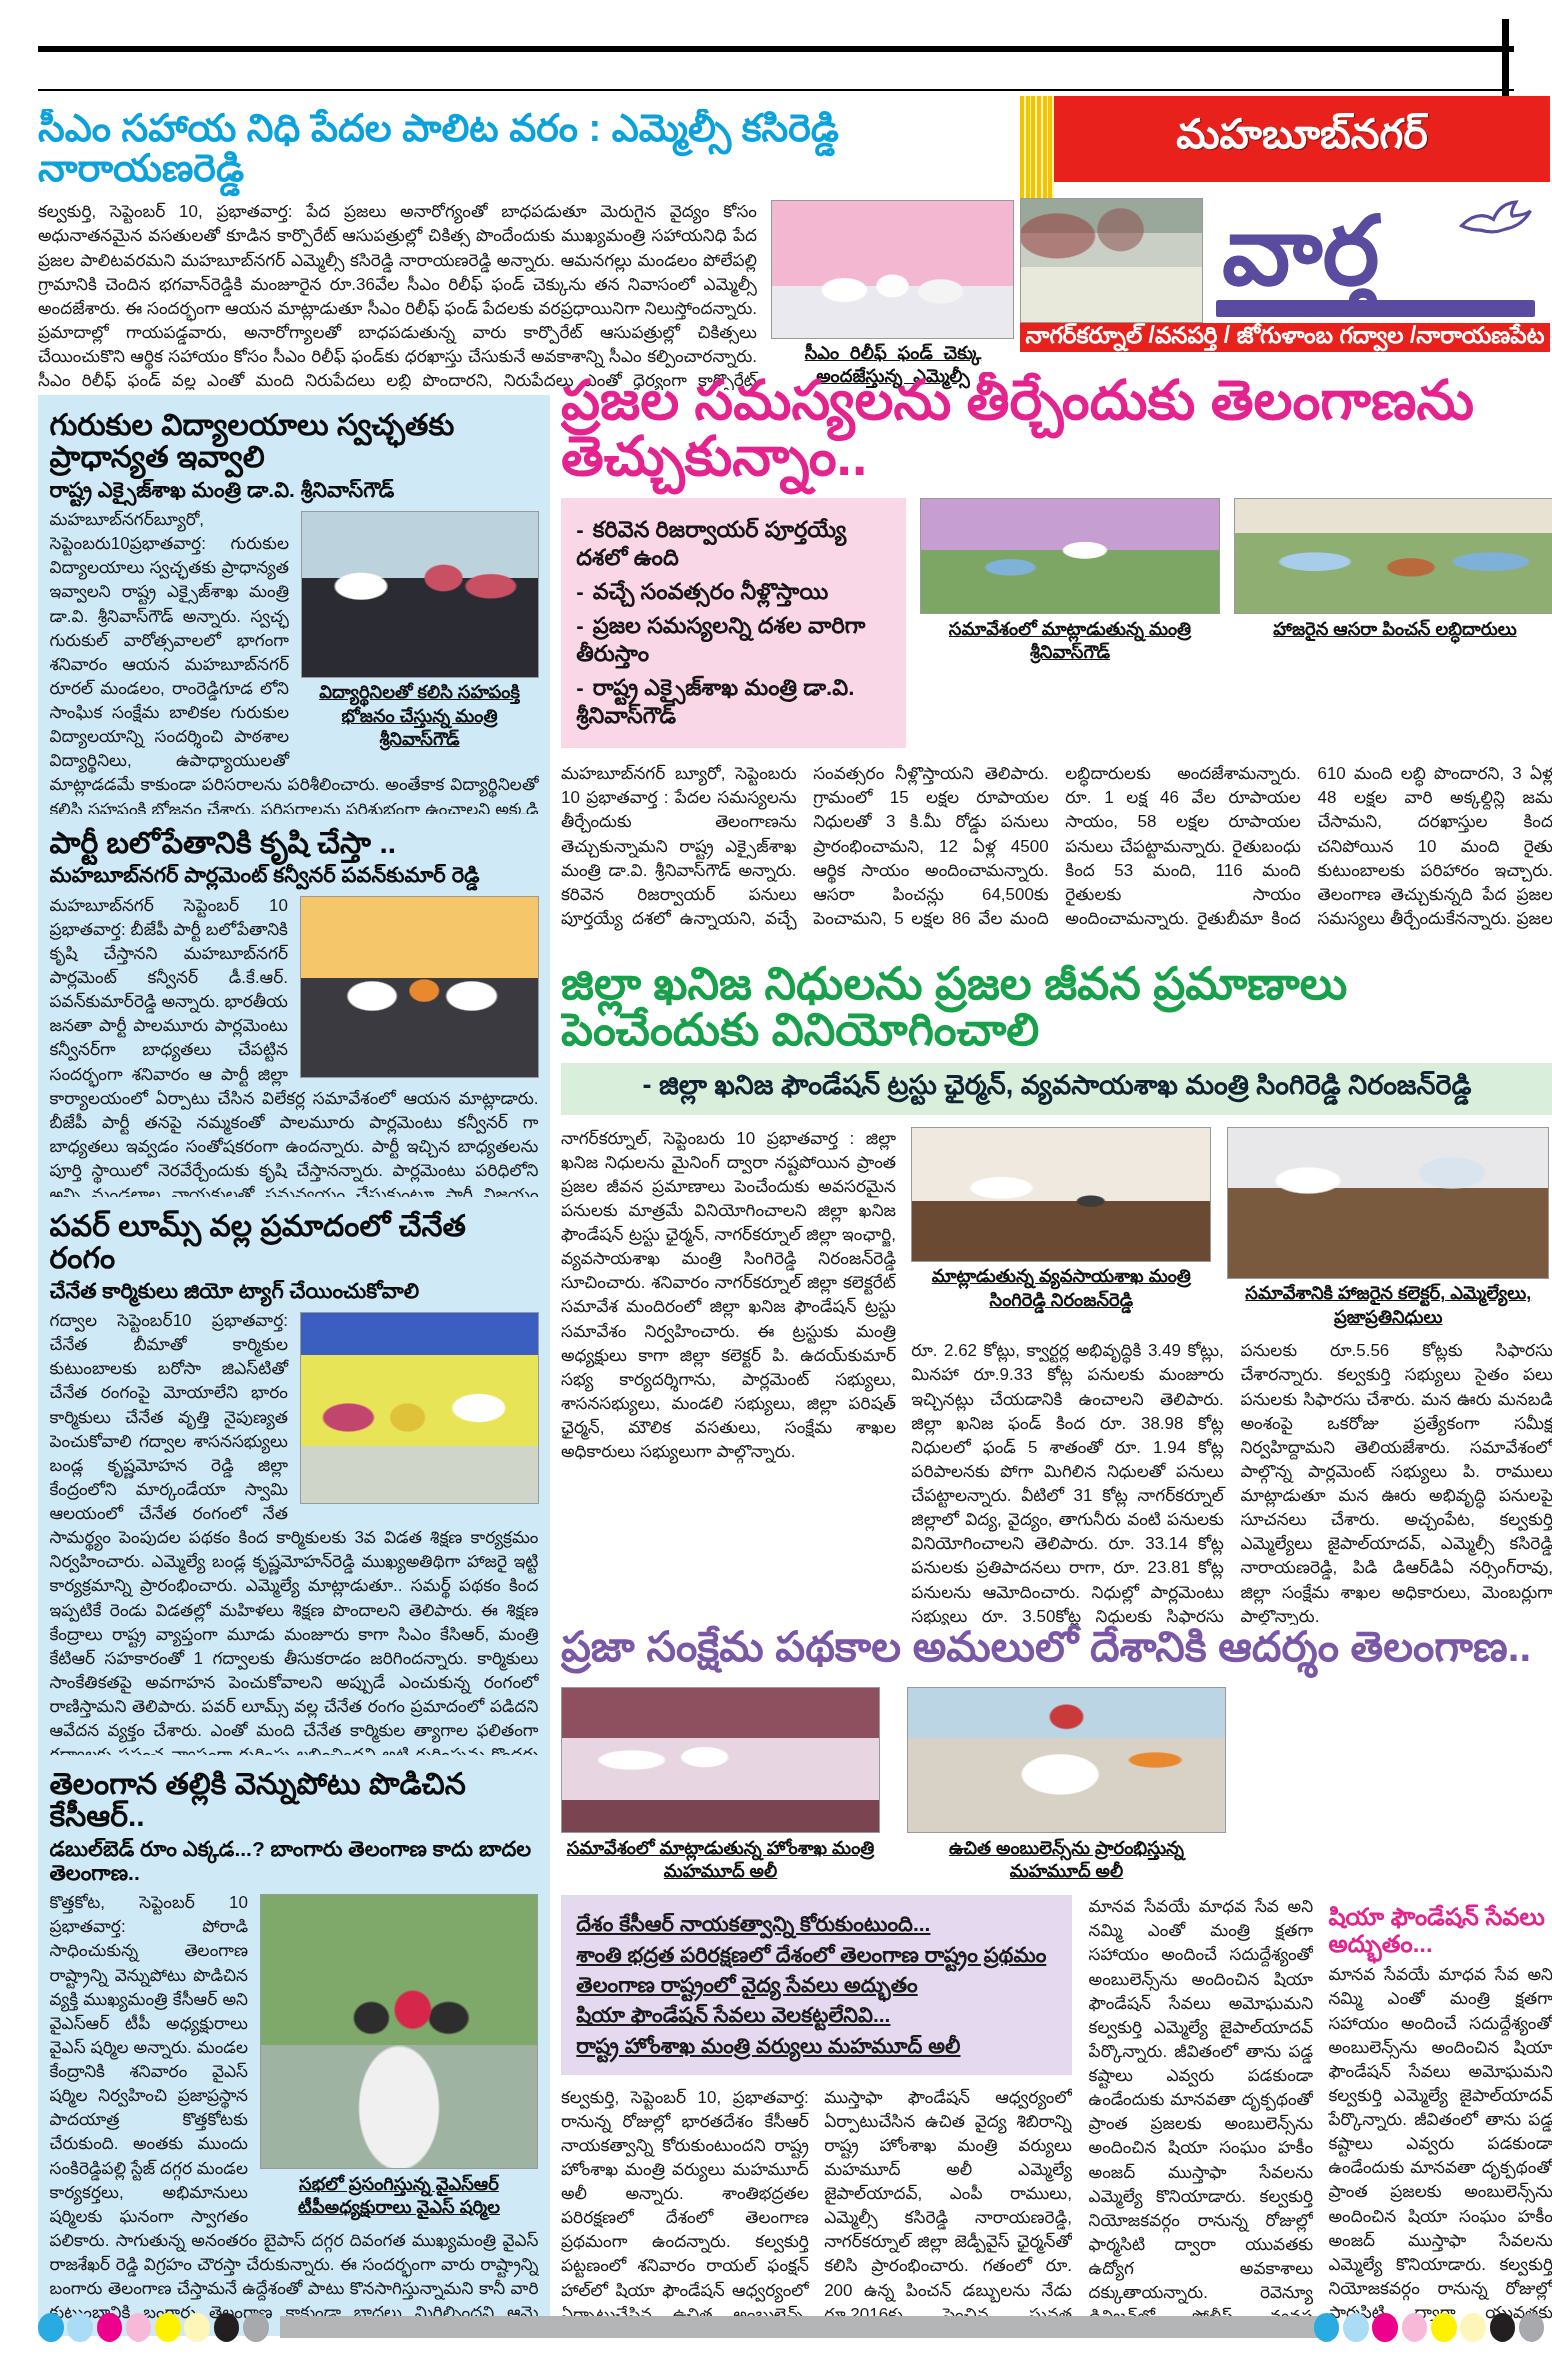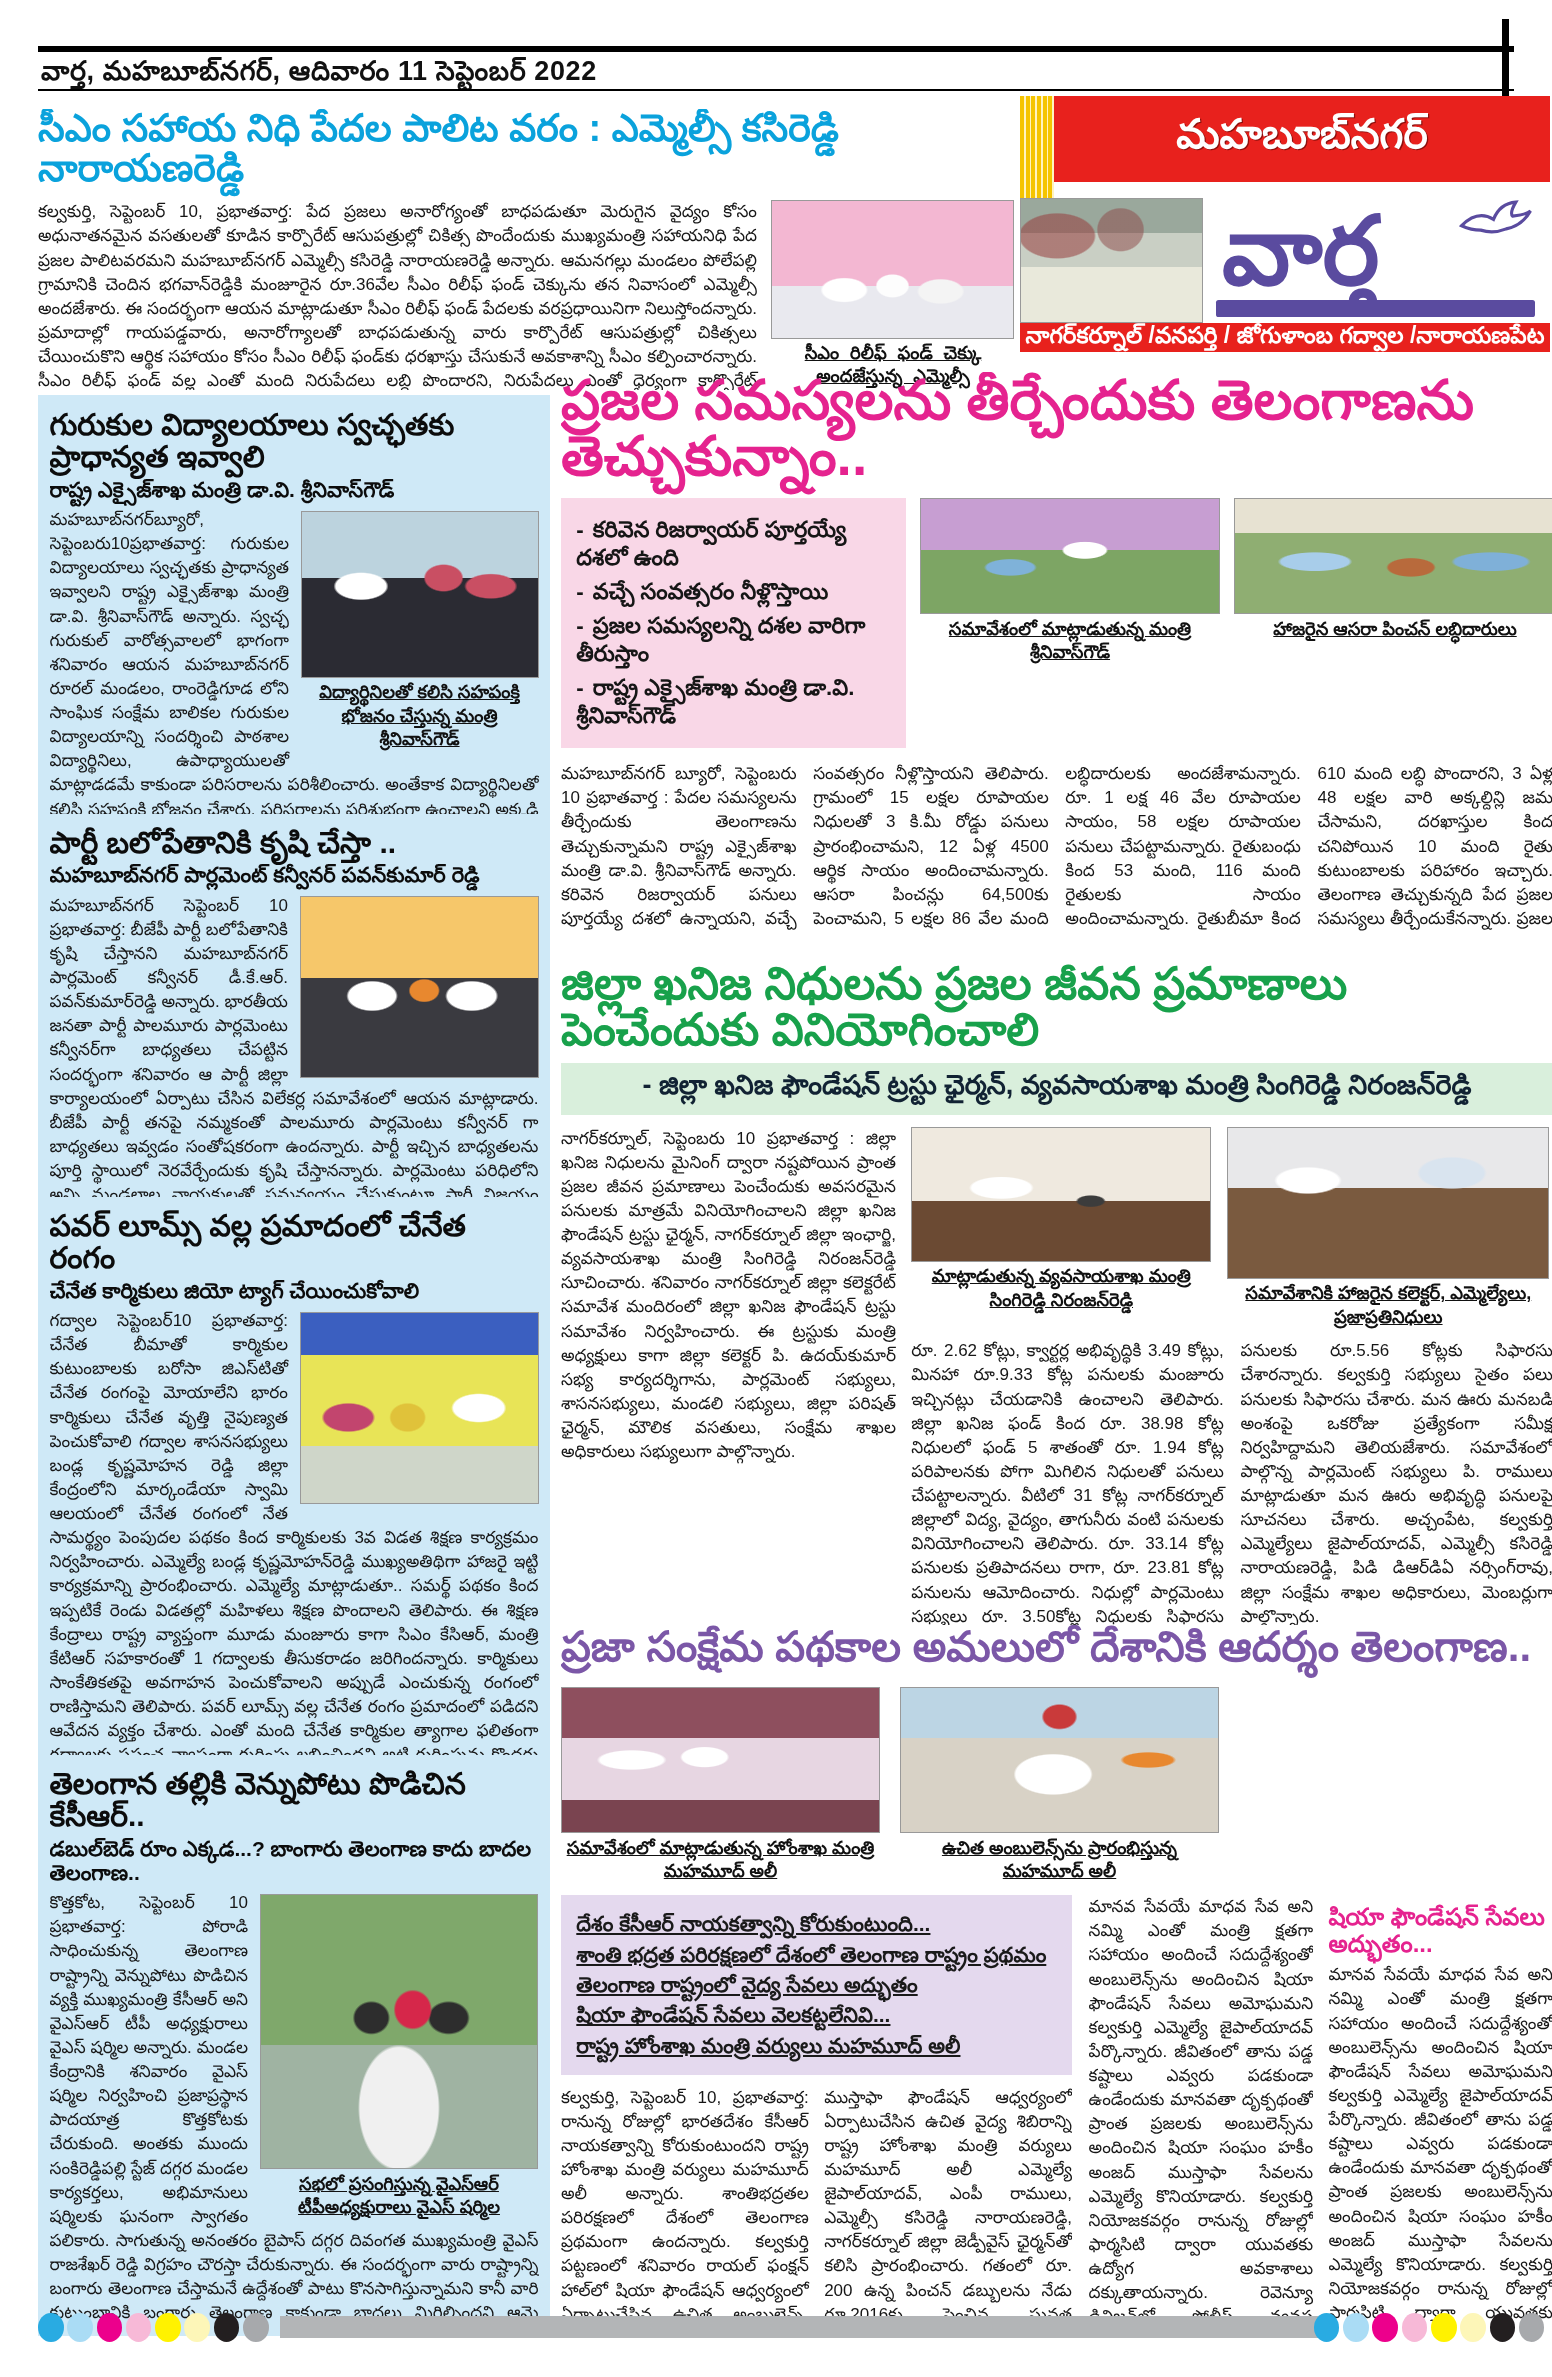--- a/index.html
+++ b/index.html
@@ -119,21 +119,21 @@
   .ph-collect{width:322px;height:152px;
     background:
       radial-gradient(ellipse at 25% 35%,#fff 0 9%,transparent 10%),
       radial-gradient(ellipse at 70% 30%,#d9e4ef 0 10%,transparent 11%),
       linear-gradient(180deg,#e8e8ea 0 40%,#7a5a3f 40% 100%);}
   .m-cols{margin-top:10.2px;column-count:2;column-gap:16.6px;height:332px;overflow:hidden;}
 
   
   .welfare{position:absolute;left:561px;top:1625px;width:992px;height:709px;overflow:hidden;}
   .welfare h1{margin:0 0 10.2px 0;font-size:42px;line-height:1.05;color:#7b57a7;font-weight:bold;}
-  .w-figs{display:flex;gap:20px;margin-top:18px;}
+  .w-figs{display:flex;gap:27px;margin-top:18px;}
   .w-figs figure{margin:0;width:319px;}
   .ph-ali{width:319px;height:146px;
     background:
       radial-gradient(ellipse at 22% 50%,#fff 0 9%,transparent 10%),
       radial-gradient(ellipse at 45% 48%,#fff 0 9%,transparent 10%),
       linear-gradient(180deg,#8e4f5e 0 35%,#e7d6e2 35% 78%,#7a4450 78% 100%);}
   .ph-amb{width:319px;height:146px;
     background:
       radial-gradient(ellipse at 50% 20%,#c93a3a 0 7%,transparent 8%),
       radial-gradient(ellipse at 48% 60%,#fff 0 16%,transparent 17%),
@@ -159,21 +159,20 @@
   .regleft{position:absolute;left:38px;top:0;}
   .regright{position:absolute;right:3.8px;top:0;}
   .graybar{position:absolute;left:280px;top:2.6px;width:1047px;height:22px;background:#b3b5b7;}
 </style>
 </head>
 <body>
 
 <div id="page">
 
   <div class="rule-thick"></div>
-  <div class="dateline">వార్త, మహబూబ్‌నగర్, ఆదివారం 11 సెప్టెంబర్ 2022</div>
   <div class="rule-thin"></div>
   <div class="corner-bar"></div>
 
   <div class="masthead">
     <div class="mh-yellow"></div>
     <div class="mh-red">
       <span>మహబూబ్‌నగర్</span>
     </div>
     <div class="mh-dam photo"></div>
     <div class="mh-logo">

